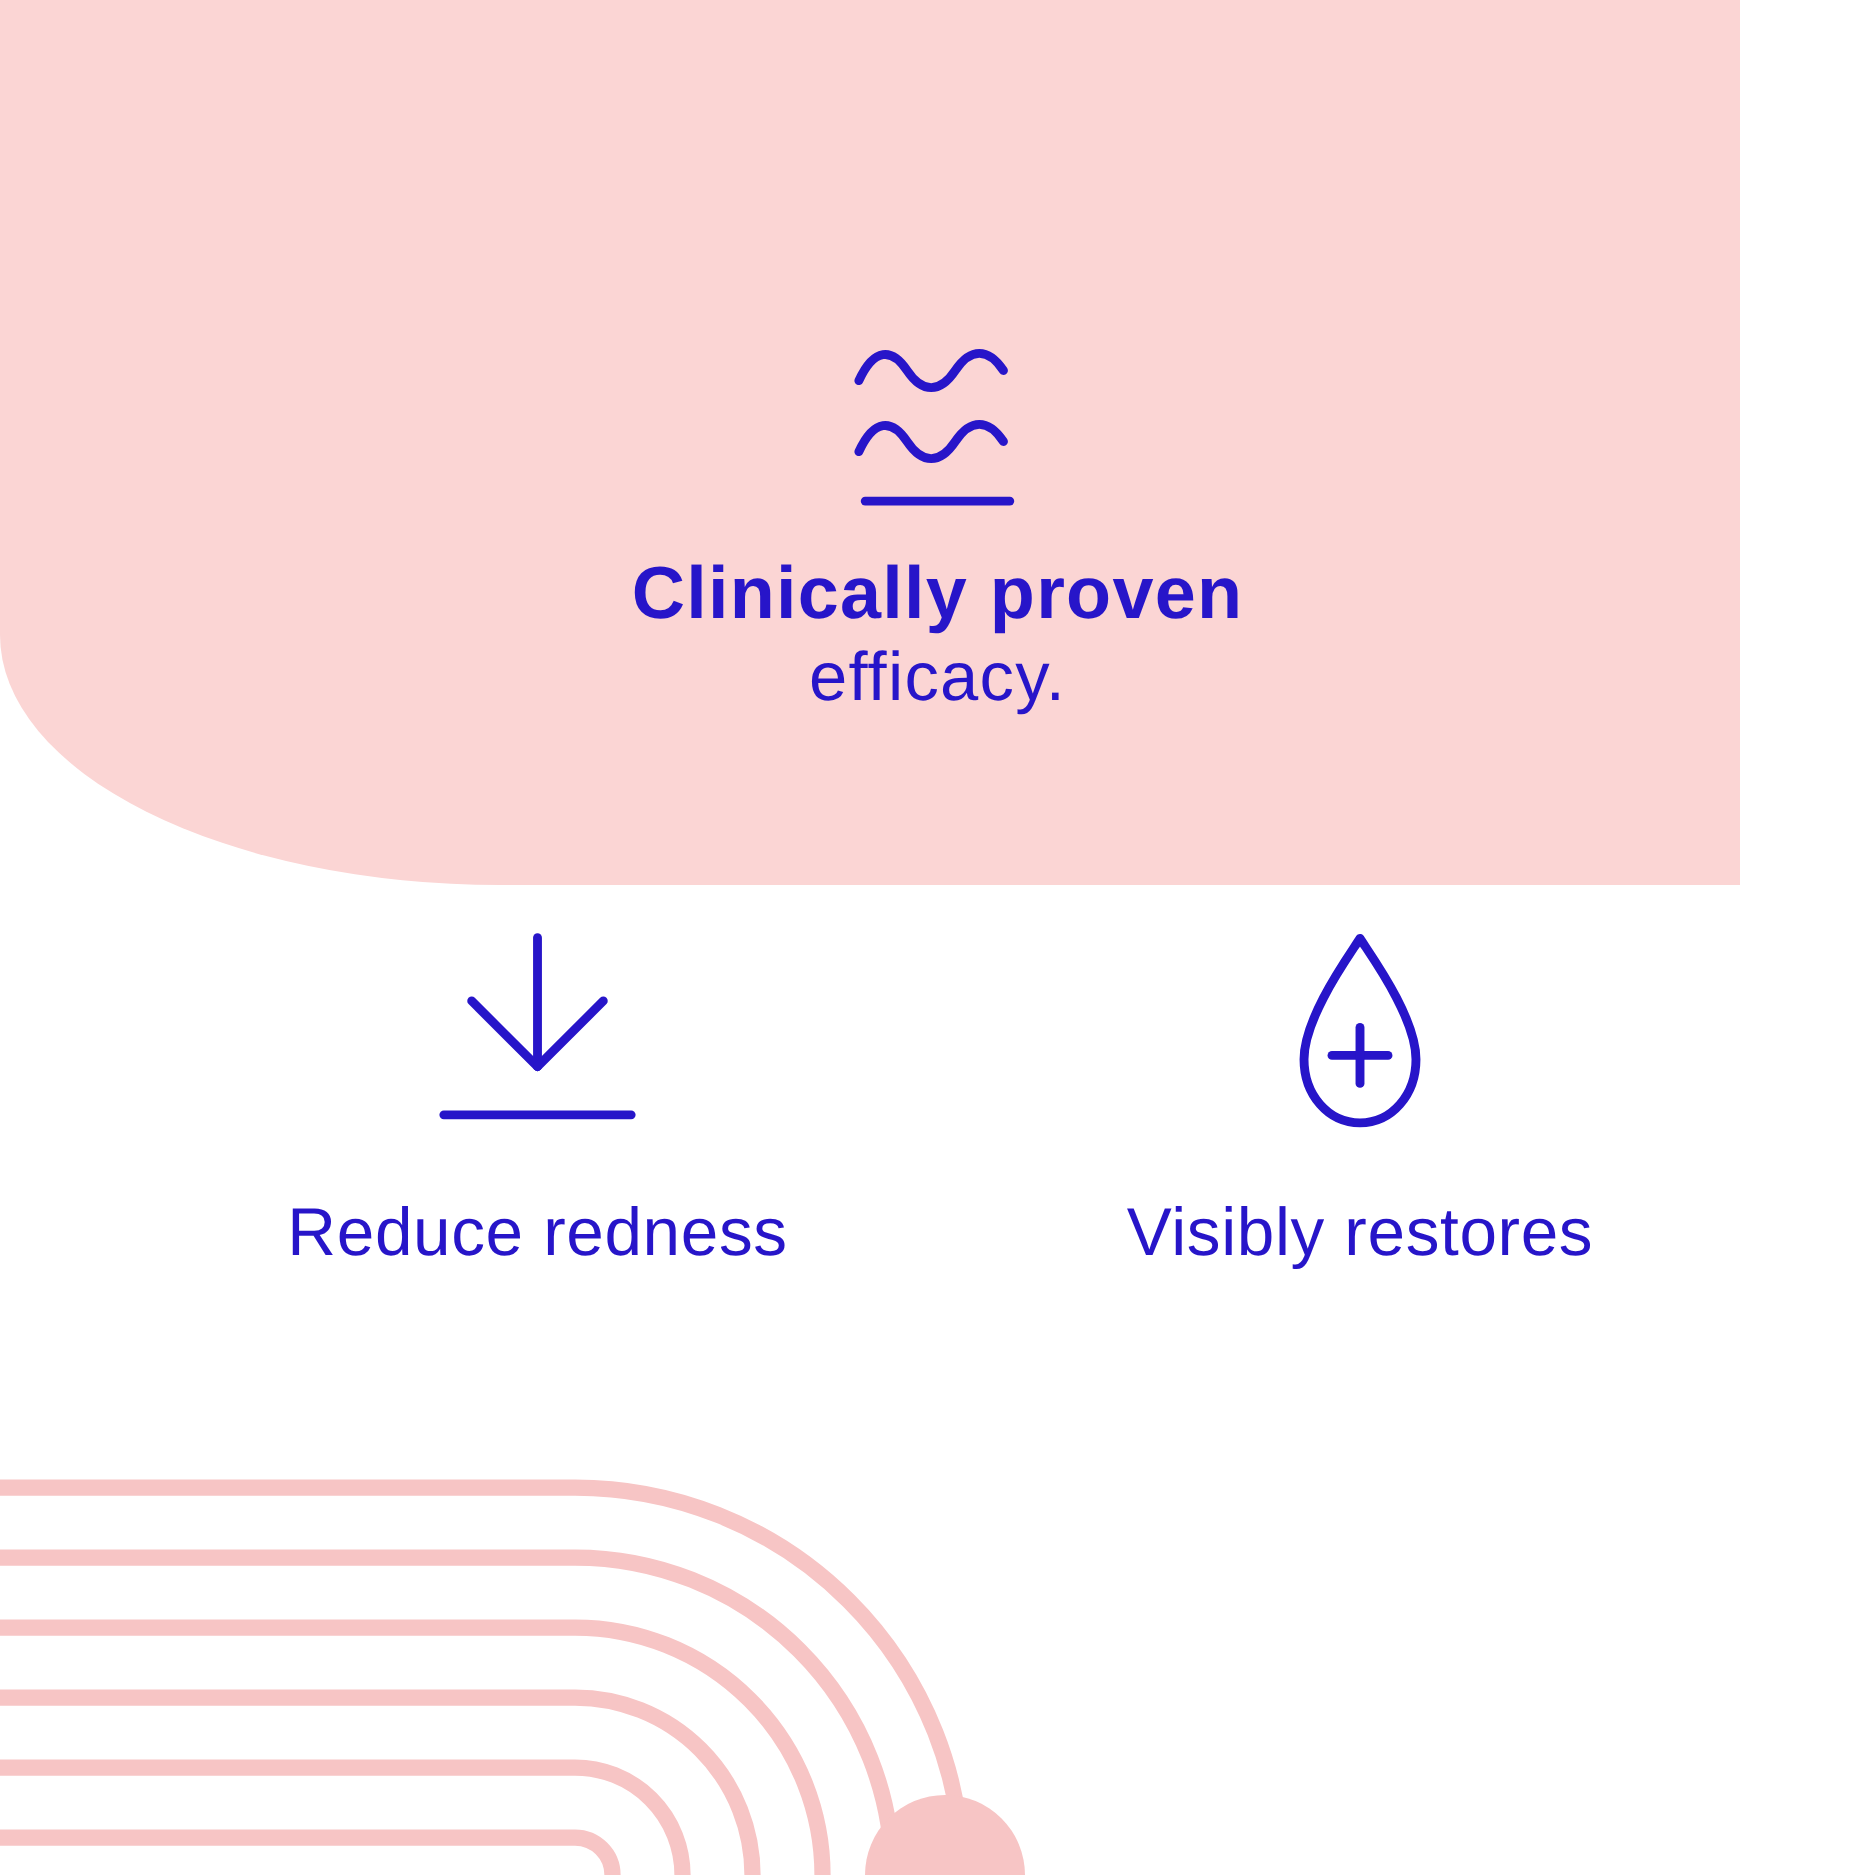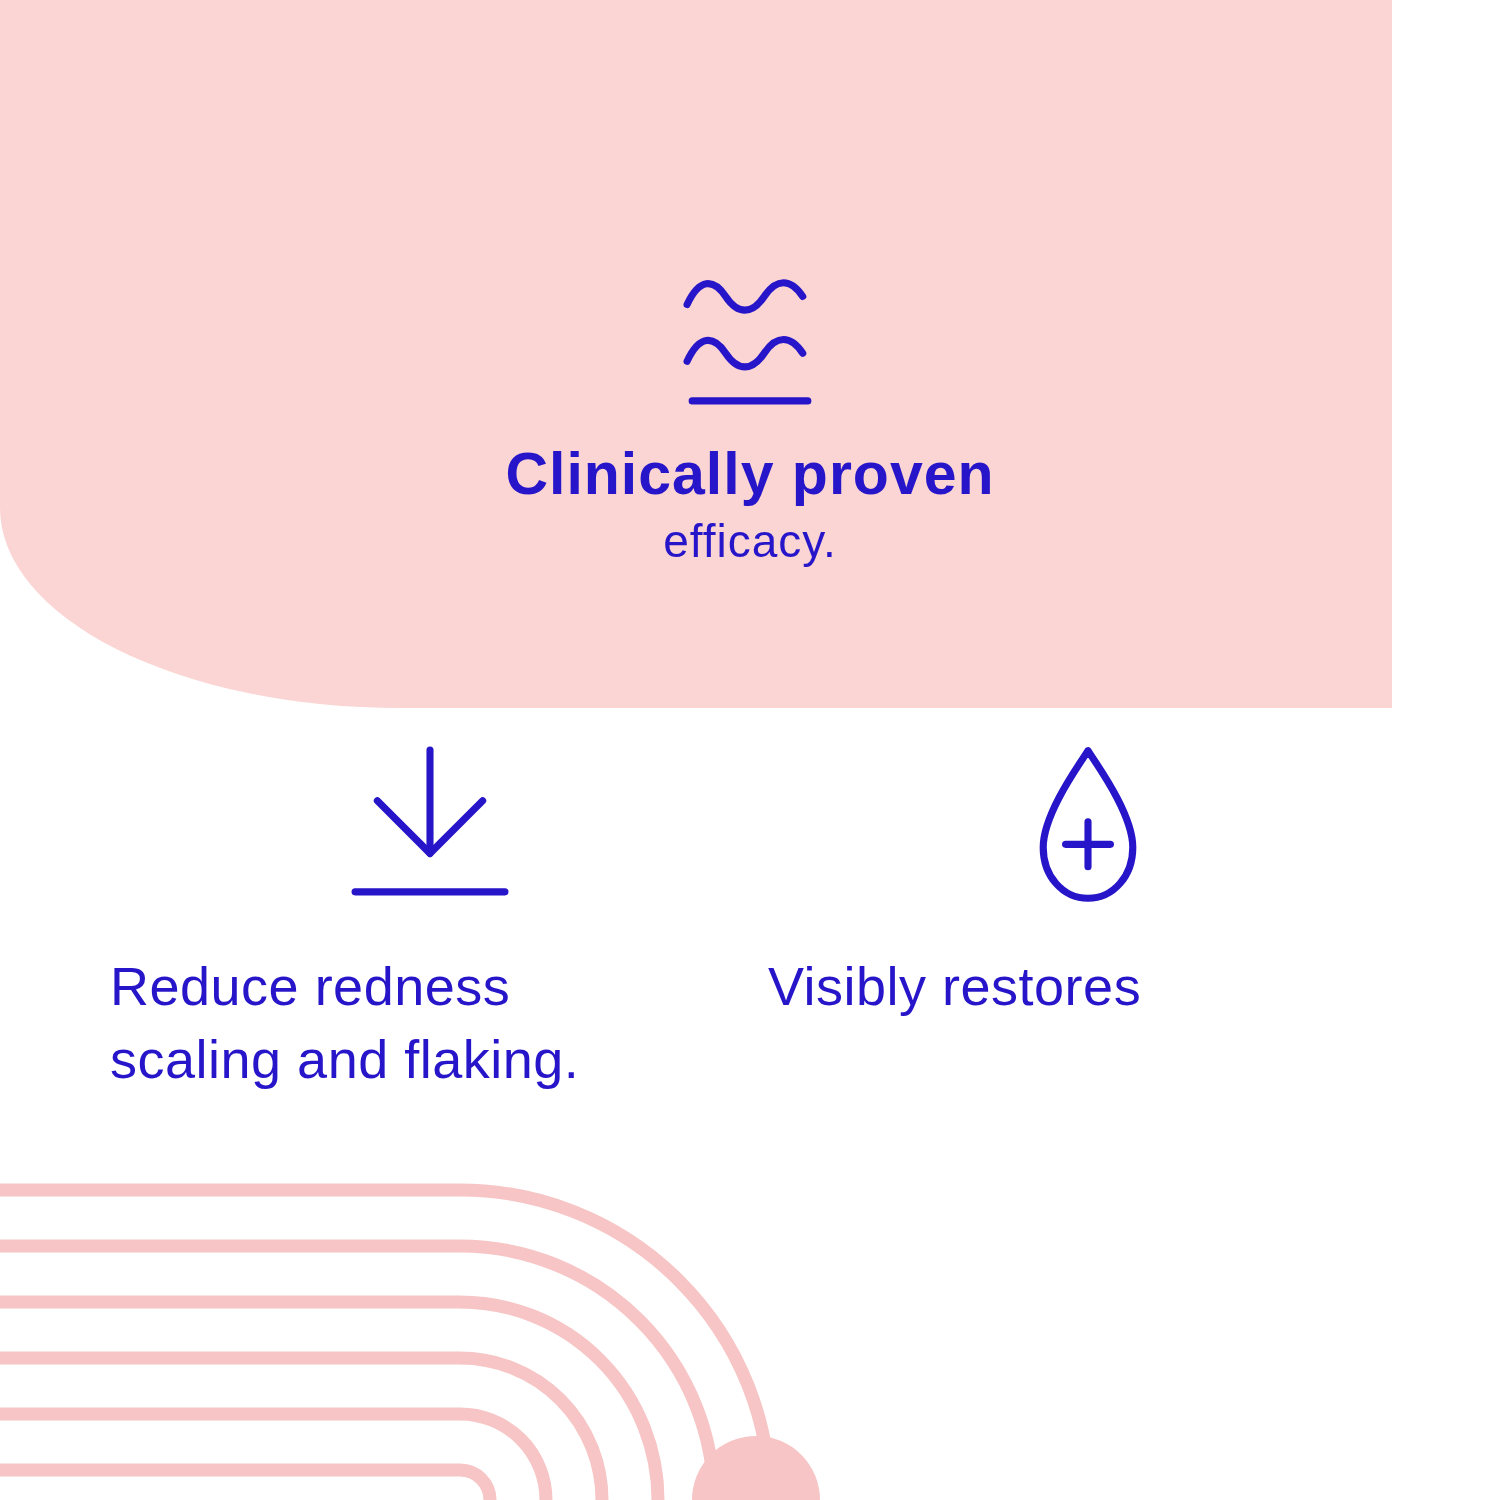--- a/index.html
+++ b/index.html
@@ -42,31 +42,32 @@
     text-align: center;
     letter-spacing: 1px;
   }
   .headline-bold {
     font-size: 59px;
     font-weight: 700;
     line-height: 68px;
     display: block;
   }
   .headline-regular {
-    font-size: 46px;
+    font-size: 55px;
     font-weight: 400;
     line-height: 66px;
     display: block;
   }
 
   
   .feature {
     position: absolute;
     top: 742px;
     width: 640px;
+    text-align: center;
     color: var(--accent-blue, #2715C9);
   }
   .feature.left  { left: 110px; }
   .feature.right { left: 768px; }
   .feature-icon-wrap {
     height: 182px;
     display: flex;
     align-items: flex-start;
     justify-content: center;
   }
@@ -118,21 +119,20 @@
         <svg width="162" height="162" viewBox="0 0 160 160" fill="none" stroke="currentColor" stroke-width="7" stroke-linecap="round">
           <line x1="80" y1="8" x2="80" y2="106"></line>
           <line x1="28" y1="58" x2="80" y2="110"></line>
           <line x1="132" y1="58" x2="80" y2="110"></line>
           <line x1="6" y1="148" x2="154" y2="148"></line>
         </svg>
       </span>
     </div>
     <div class="feature-text">
       <span>Reduce redness</span>
-      <span>scaling and flaking.</span>
     </div>
   </div>
 
   <div class="feature right">
     <div class="feature-icon-wrap">
       <span class="blue-stroke">
         <svg width="114" height="168" viewBox="0 0 112 162" fill="none" stroke="currentColor" stroke-width="7" stroke-linecap="round">
           <path d="M56 7 C 50 17, 12 68, 12 102 C 12 130, 31 152, 56 152 C 81 152, 100 130, 100 102 C 100 68, 62 17, 56 7 Z" stroke-linejoin="round"></path>
           <line x1="34" y1="99" x2="78" y2="99"></line>
           <line x1="56" y1="77" x2="56" y2="121"></line>

